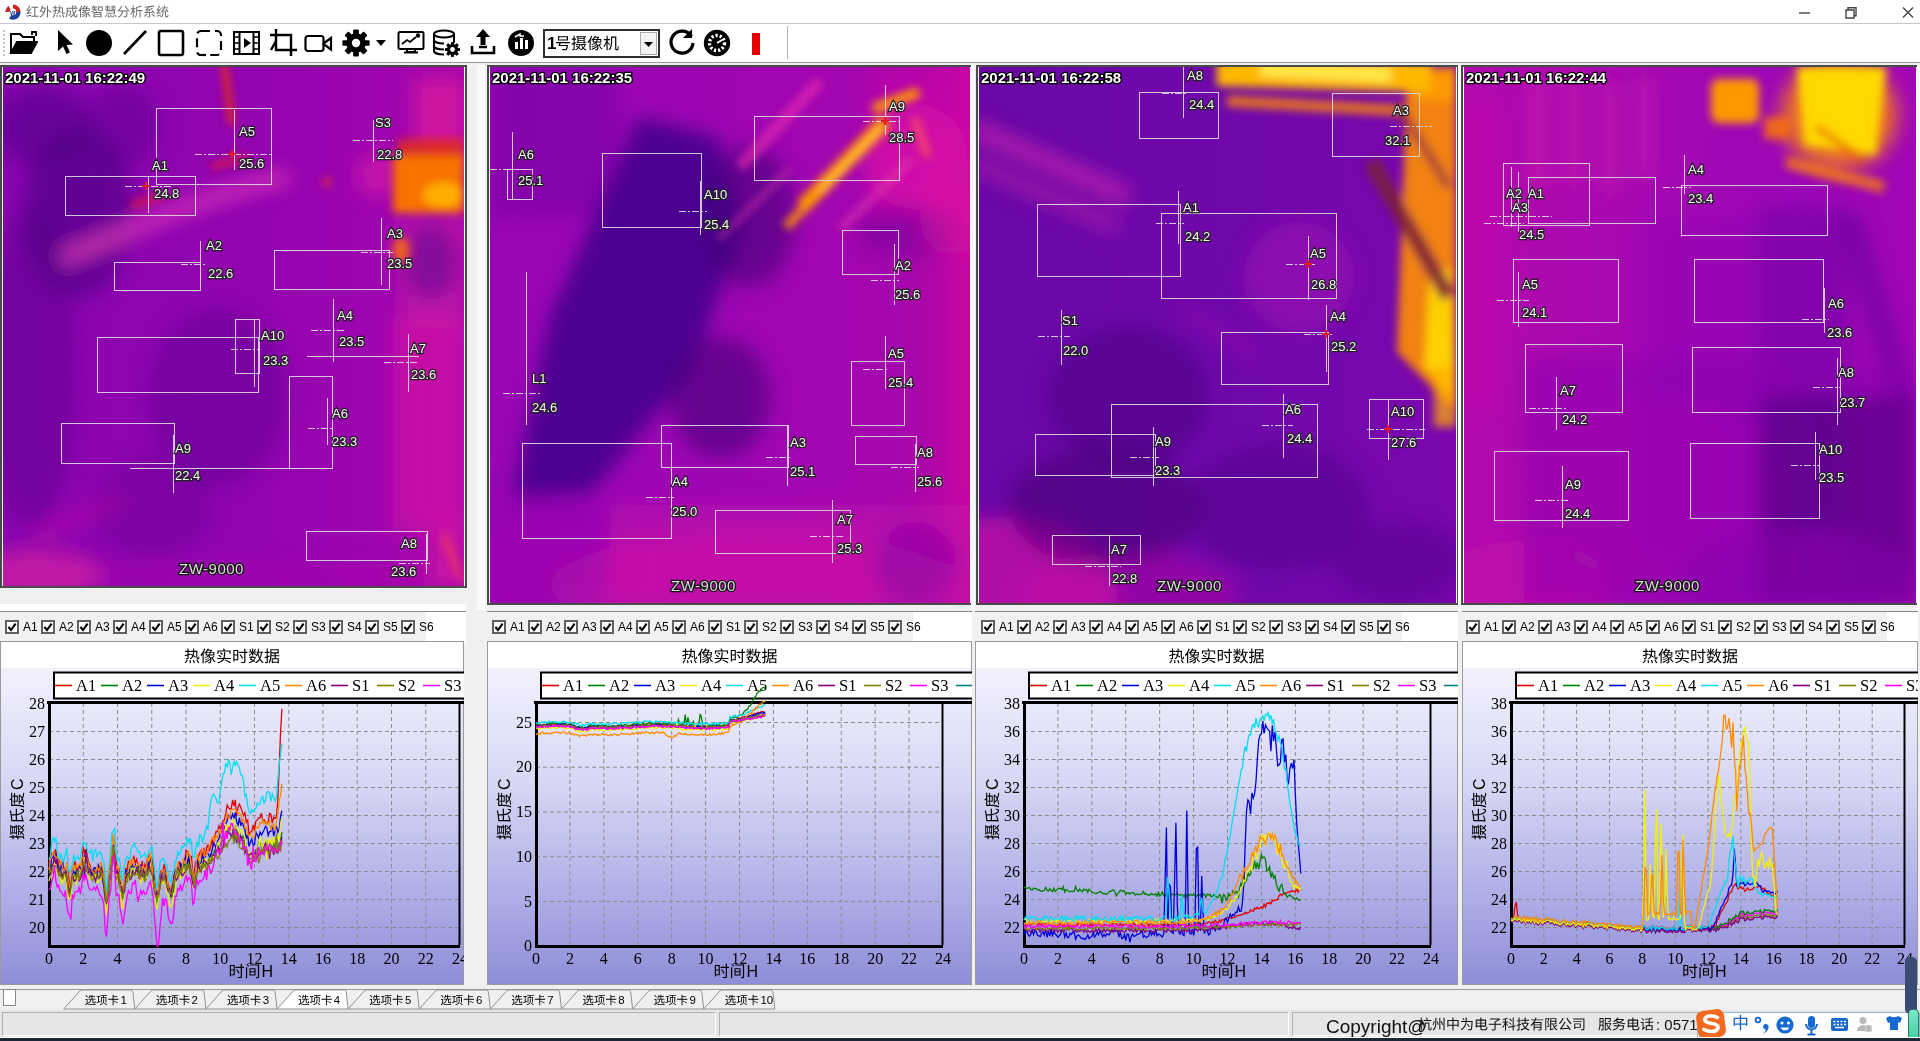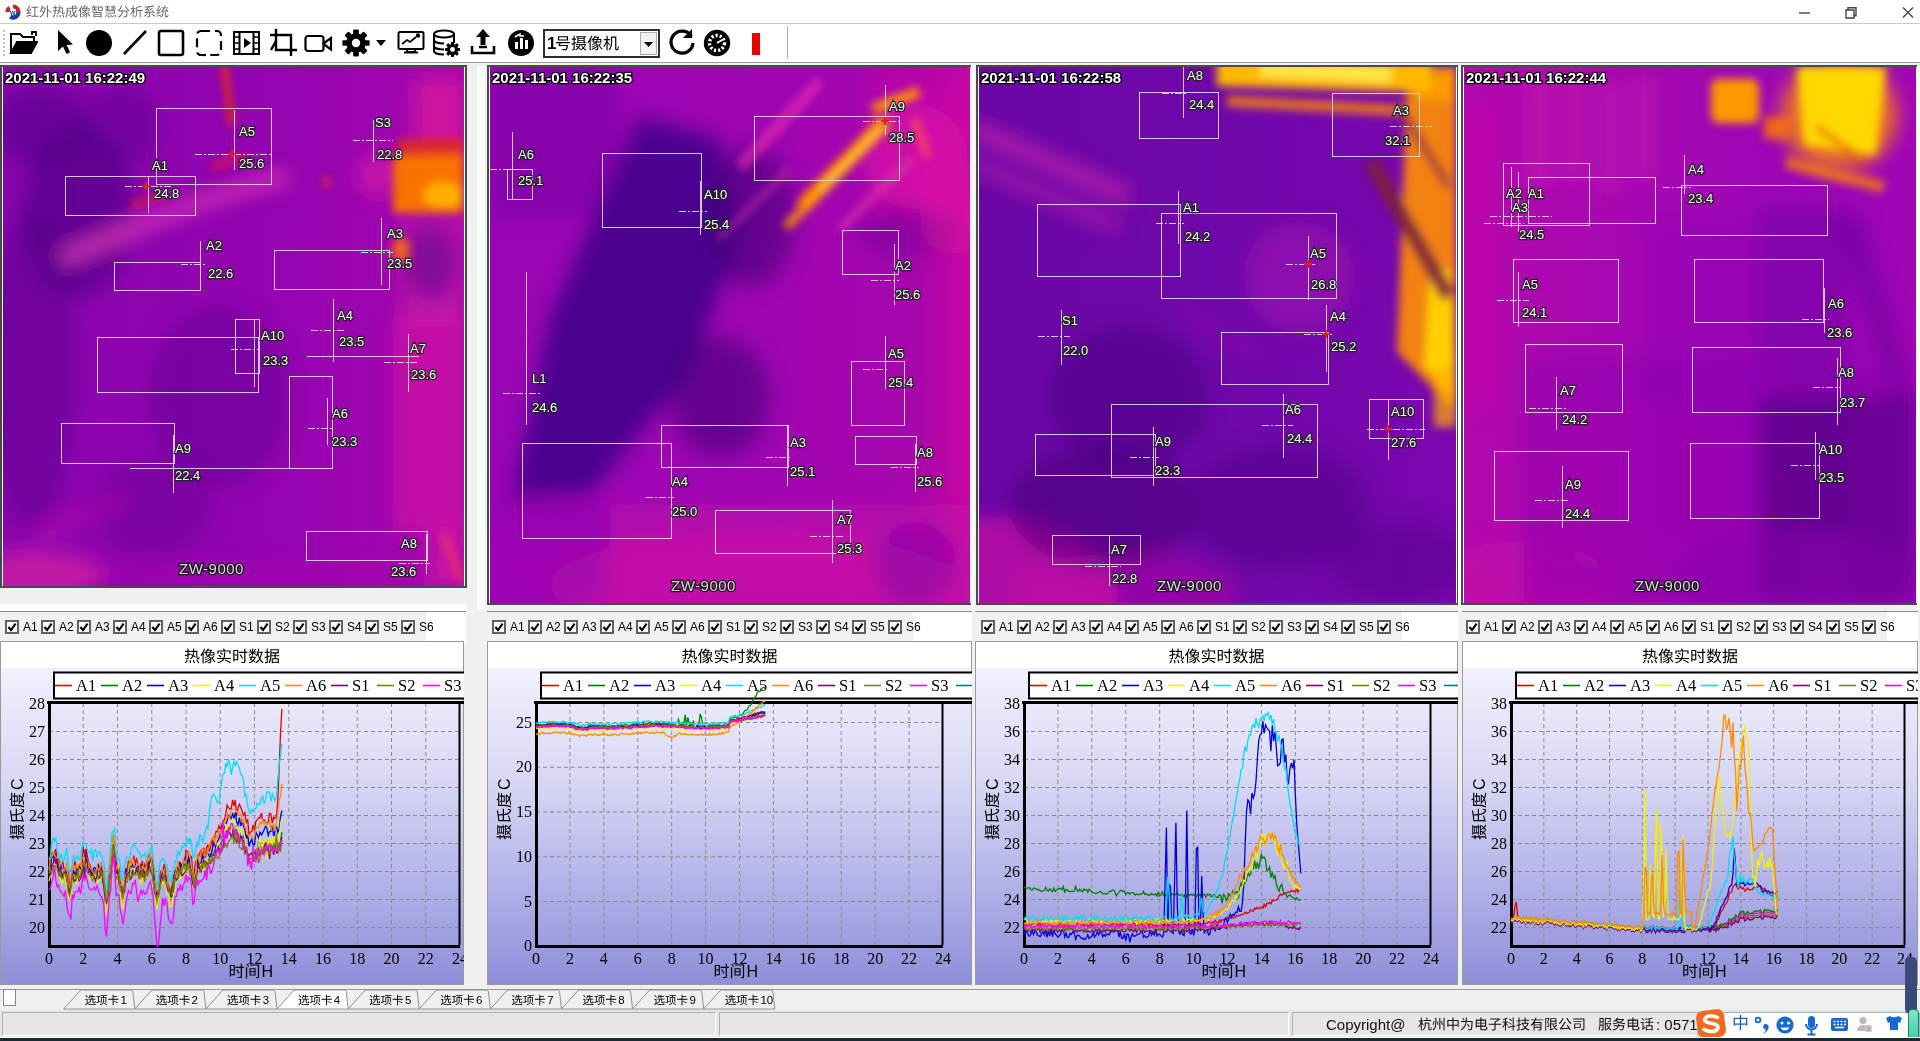--- a/index.html
+++ b/index.html
@@ -1391,21 +1391,21 @@
       <use href="#k35" x="0"></use>
       <use href="#k38" x="1000"></use>
       <use href="#k6" x="2000"></use>
     </g>
     <text x="751" y="16" font-size="12" fill="#000" font-family="Liberation Sans">10</text>
   </svg>
 <div class="abs" style="left:0;top:1010px;width:1920px;height:27px;background:#e6e6e6"></div>
 <div class="abs" style="left:2px;top:1012px;width:714px;height:24px;border:1px solid #b0b0b0;border-right-color:#fff;border-bottom-color:#fff;background:#e6e6e6"></div>
 <div class="abs" style="left:719px;top:1012px;width:570px;height:24px;border:1px solid #b0b0b0;border-right-color:#fff;border-bottom-color:#fff;background:#e6e6e6"></div>
 <div class="abs" style="left:1292px;top:1012px;width:626px;height:24px;border:1px solid #b0b0b0;border-right-color:#fff;border-bottom-color:#fff;background:#e6e6e6"></div>
-<span class="abs" style="left:1326px;top:1016px;font-size:15px;color:#111">Copyright@</span>
+<span class="abs" style="left:1326px;top:1016px;font-size:19px;color:#111">Copyright@</span>
 <svg style="position:absolute;left:1418px;top:1017px;" width="168" height="17.5">
     <g fill="#111" transform="translate(0,12.32) scale(0.014)">
       <use href="#k25" x="0"></use>
       <use href="#k12" x="1000"></use>
       <use href="#k0" x="2000"></use>
       <use href="#k1" x="3000"></use>
       <use href="#k29" x="4000"></use>
       <use href="#k10" x="5000"></use>
       <use href="#k30" x="6000"></use>
       <use href="#k16" x="7000"></use>

